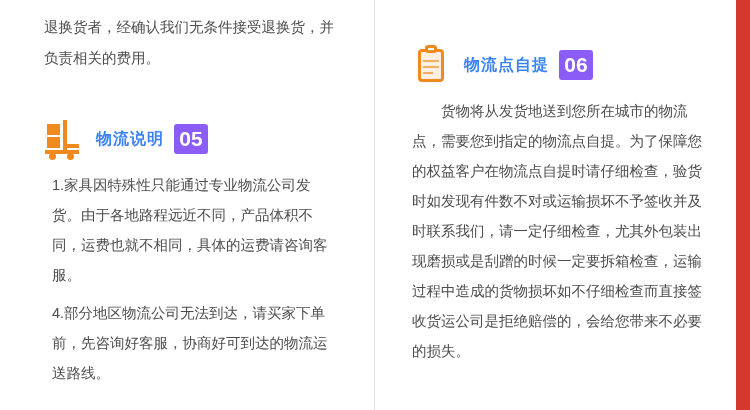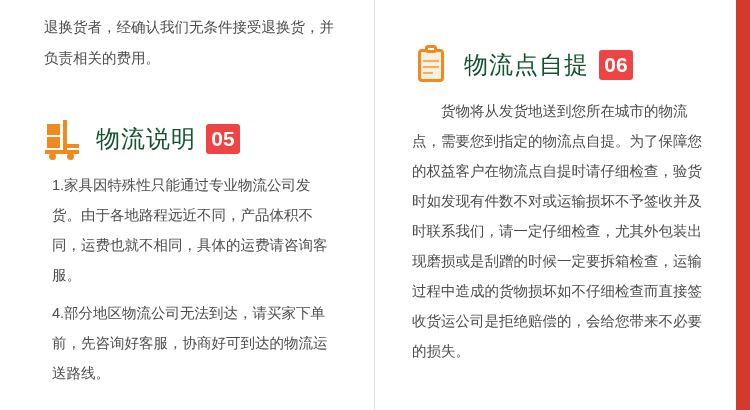--- a/index.html
+++ b/index.html
@@ -150,32 +150,32 @@
     left: 11px;
     width: 16px;
     height: 2px;
     background: #f5ae60;
   }
   .icon-clipboard .line1 { top: 16px; }
   .icon-clipboard .line2 { top: 22px; }
   .icon-clipboard .line3 { top: 28px; width: 10px; }
 
   .head-title {
-    font-size: 24px;
-    font-weight: normal;
-    color: #14532d;
+    font-size: 16px;
+    font-weight: bold;
+    color: #3b82f6;
     letter-spacing: 1px;
     margin-right: 10px;
     font-family: "Liberation Sans", sans-serif;
   }
   .head-num {
     font-size: 21px;
     font-weight: bold;
     color: #ffffff;
-    background: #ef4444;
+    background: #8b5cf6;
     width: 34px;
     height: 30px;
     line-height: 30px;
     text-align: center;
     border-radius: 3px;
     letter-spacing: 0;
   }
   .body-text {
     font-size: 14.5px;
     line-height: 30px;

